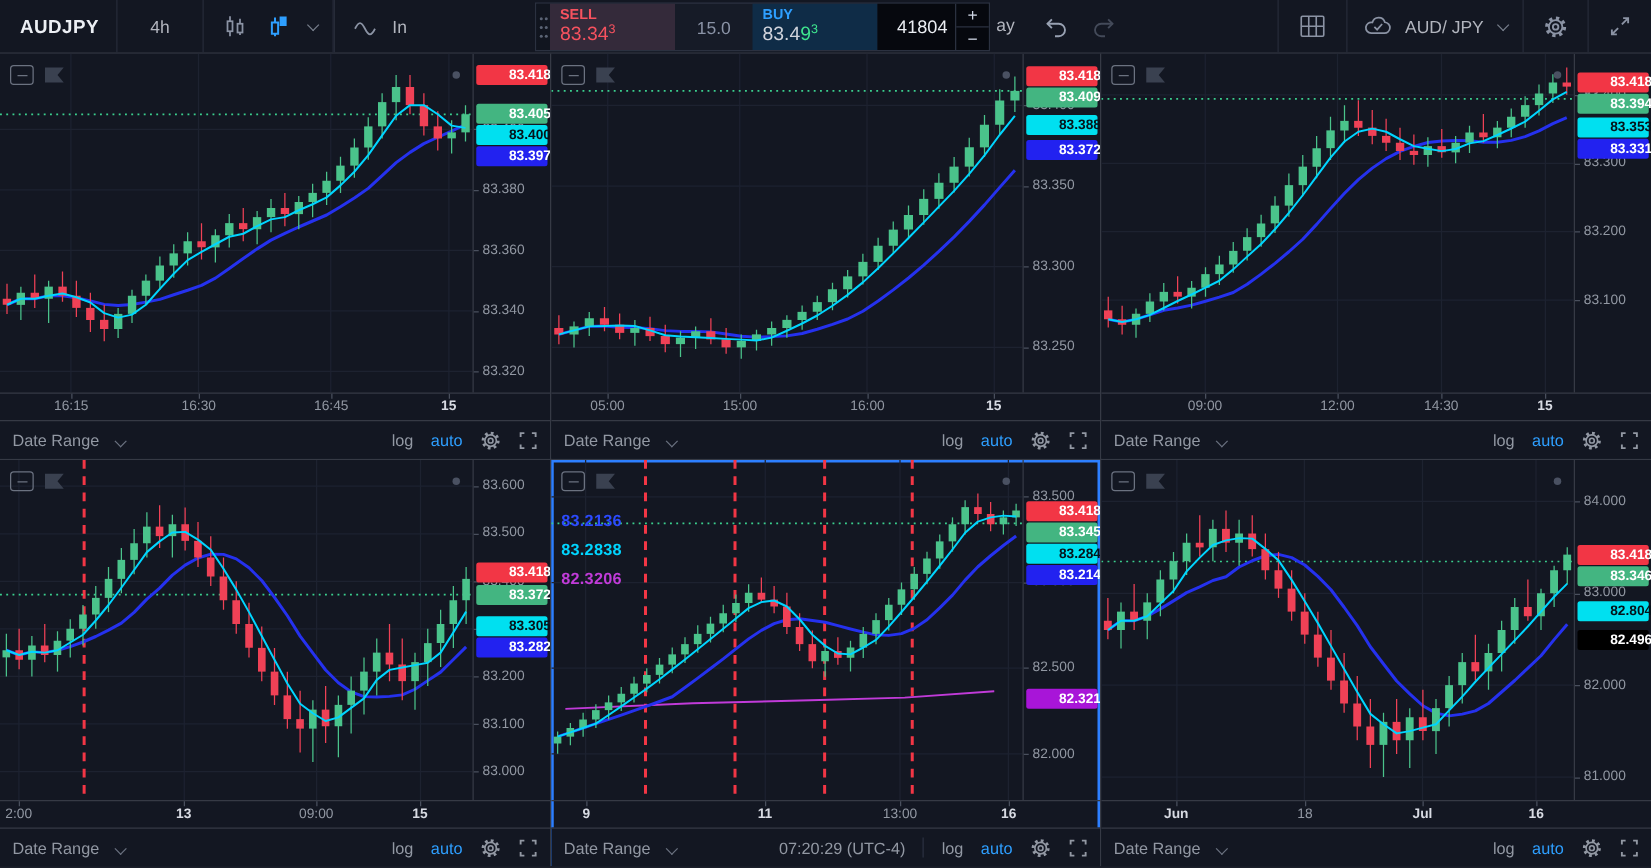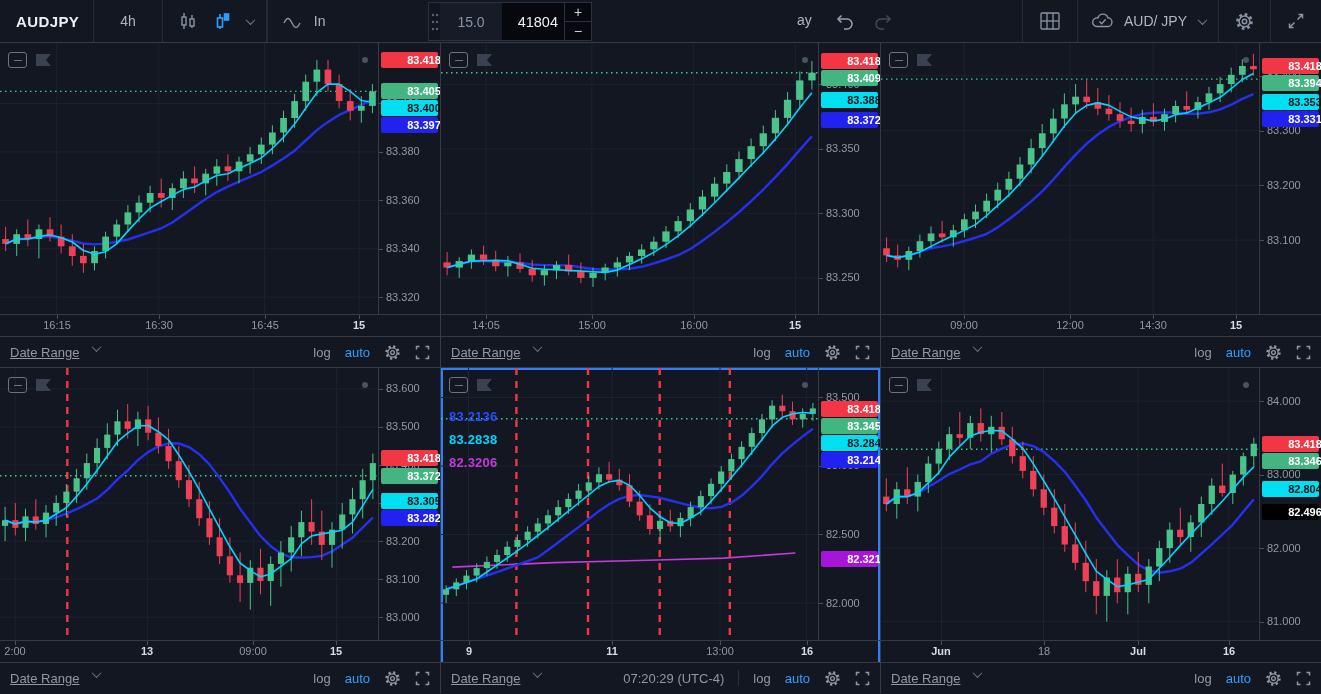--- a/index.html
+++ b/index.html
@@ -63,21 +63,21 @@
   .pa-tick{ position:absolute; left:0; width:4px; height:1px; background:#4a505e; }
   .pa-badge{ position:absolute; left:2px; right:2px; height:16px; border-radius:2px; color:#fff;
     font-size:11px; font-weight:bold; display:flex; align-items:center; justify-content:center; z-index:2;padding-left:29px; }
   .time-axis{ position:absolute; left:0; right:0; bottom:31px; height:22px; border-top:1px solid var(--axisline);
     cursor:ew-resize; }
   .ta-label{ position:absolute; top:4px; transform:translateX(-50%); font-size:11px; color:var(--dim); white-space:nowrap; }
   .ta-label.bold{ color:var(--bright); font-weight:bold; }
   .ta-tick{ position:absolute; top:0; width:1px; height:4px; background:#4a505e; }
   .pane-bar{ position:absolute; left:0; right:0; bottom:0; height:31px; border-top:1px solid var(--axisline);
     display:flex; align-items:center; padding:0 10px; font-size:13px; color:var(--dim); background:var(--bg); }
-  .date-range{ display:flex; align-items:flex-start; gap:14px; cursor:pointer;text-decoration:underline; }
+  .date-range{ display:flex; align-items:flex-end; gap:14px; cursor:pointer; }
   .date-range .chev{ border-color:#6b7280; margin:0 0 2px 0; }
   .bar-right{ margin-left:auto; display:flex; align-items:center; gap:14px; }
   .clock{ color:var(--dim); }
   .bar-sep{ width:1px; height:16px; background:#2b3140; }
   .log-btn{ cursor:pointer; }
   .auto-btn{ color:var(--blue); cursor:pointer;text-align:right; }
   .icon-btn{ display:inline-flex; align-items:center; cursor:pointer; }
 </style>
 </head>
 <body>
@@ -127,21 +127,29 @@
     <span class="tw-handle">
       <svg width="8" height="22" viewBox="0 0 8 22" fill="#5a6374">
         <circle cx="2" cy="4" r="1.2"></circle>
           <circle cx="6" cy="4" r="1.2"></circle>
         <circle cx="2" cy="11" r="1.2"></circle>
           <circle cx="6" cy="11" r="1.2"></circle>
         <circle cx="2" cy="18" r="1.2"></circle>
           <circle cx="6" cy="18" r="1.2"></circle>
       </svg>
     </span>
+    <div class="tw-sell">
+      <div class="lbl">SELL</div>
+      <div class="prc"><span>83.34</span><sup>3</sup></div>
+    </div>
     <div class="tw-spread">15.0</div>
+    <div class="tw-buy">
+      <div class="lbl">BUY</div>
+      <div class="prc"><span>83.4</span><span class="grn">9</span><sup class="grn">3</sup></div>
+    </div>
     <div class="tw-qty">41804</div>
     <div class="tw-step">
       <span>+</span>
       <span>−</span>
     </div>
   </div>
 
   <span class="partial-day" style="position:absolute;left:793px;top:12px;">ay</span>
 
   <div class="undo-redo" style="position:absolute;left:815px;top:0;height:43px;">
@@ -439,21 +447,21 @@
         <span class="pa-label" style="top:164px">83.300</span>
         <span class="pa-tick" style="top:235px"></span>
         <span class="pa-label" style="top:228px">83.250</span>
         <span class="pa-badge" style="top:10px;background:#f23645;color:#fff">83.418</span>
         <span class="pa-badge" style="top:27px;background:#43b581;color:#fff">83.409</span>
         <span class="pa-badge" style="top:49px;background:#00e0f0;color:#05131a">83.388</span>
         <span class="pa-badge" style="top:69px;background:#2222f0;color:#fff">83.372</span>
       </div>
     <div class="time-axis">
         <span class="ta-tick" style="left:45px"></span>
-        <span class="ta-label" style="left:45px">14:05</span>
+        <span class="ta-label" style="left:45px">05:00</span>
         <span class="ta-tick" style="left:151px"></span>
         <span class="ta-label" style="left:151px">15:00</span>
         <span class="ta-tick" style="left:253px"></span>
         <span class="ta-label" style="left:253px">16:00</span>
         <span class="ta-tick" style="left:354px"></span>
         <span class="ta-label bold" style="left:354px">15</span>
       </div>
     <div class="pane-bar">
       <div class="date-range">
         <span class="dr-label">Date Range</span>

